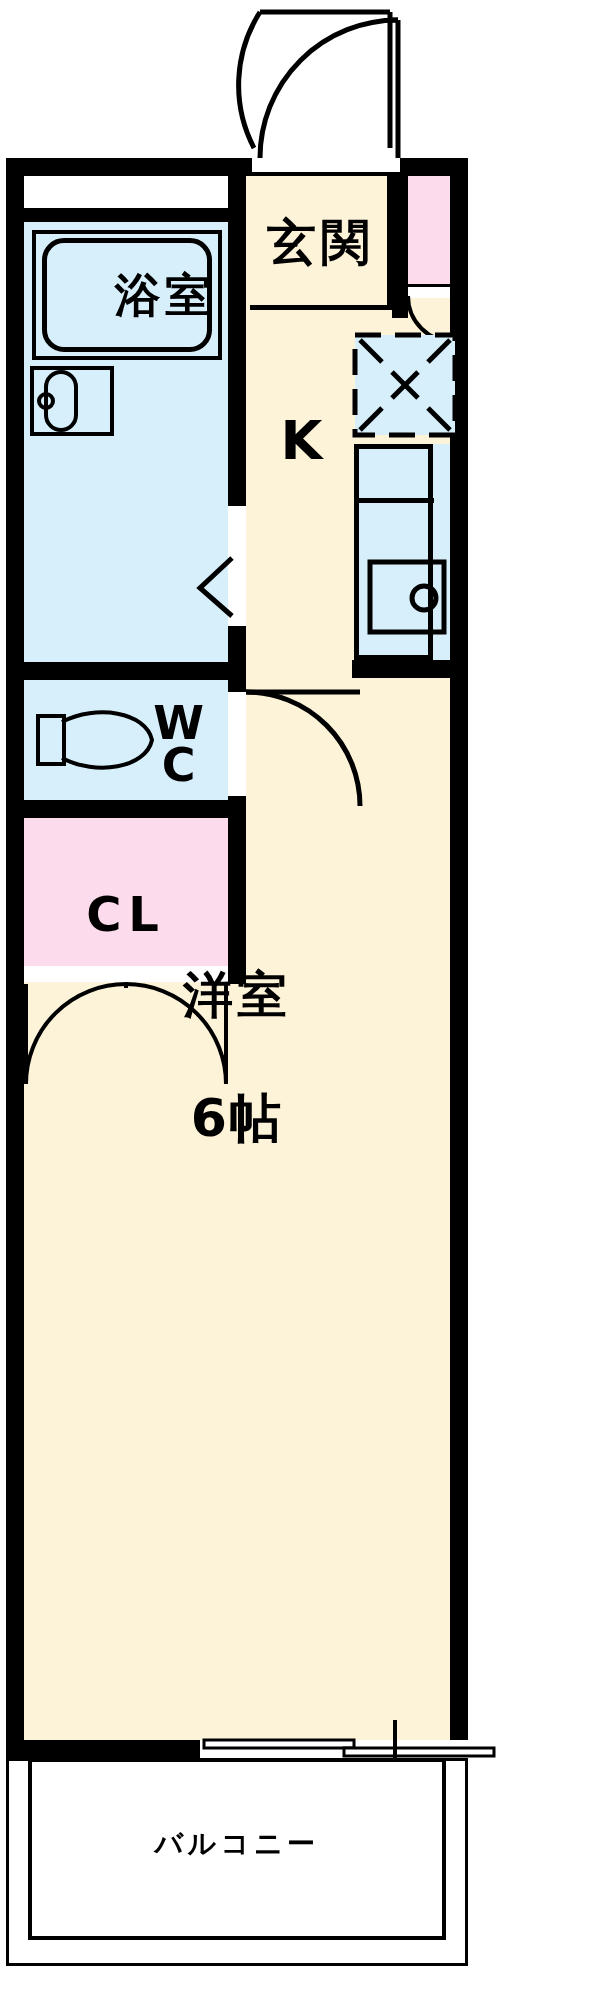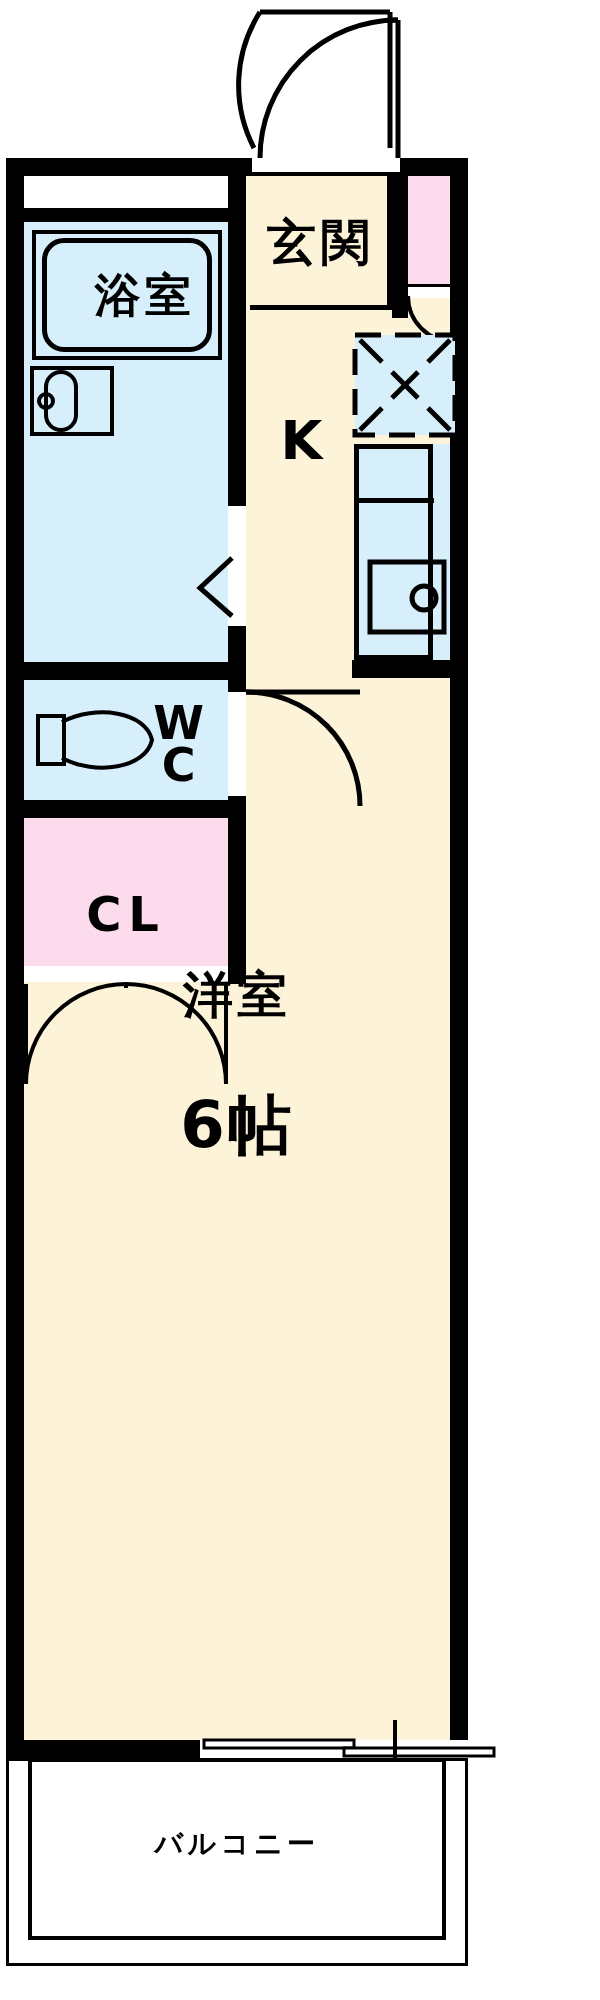--- a/index.html
+++ b/index.html
@@ -27,21 +27,21 @@
        text-align:center;white-space:nowrap;line-height:1;
        letter-spacing:0.06em;}
   .lbl-jp{font-family:"DejaVu Sans","Liberation Sans",sans-serif;}
 
   .lbl-bath   {font-size:46px;letter-spacing:0.10em;}
   .lbl-genkan {font-size:49px;letter-spacing:0.10em;}
   .lbl-k      {font-size:54px;font-weight:700;}
   .lbl-w      {font-size:46px;font-weight:700;line-height:0.92;}
   .lbl-cl     {font-size:48px;font-weight:700;letter-spacing:0.14em;}
   .lbl-room   {font-size:50px;letter-spacing:0.08em;line-height:1.10;}
-  .lbl-jo     {font-size:64px;letter-spacing:0.04em;line-height:1.10;}
+  .lbl-jo     {font-size:52px;letter-spacing:0.04em;line-height:1.10;}
   .lbl-balcony{font-size:28px;letter-spacing:0.16em;}
   svg{display:block;overflow:visible;}
 </style>
 </head>
 <body>
 
 <div id="plan">
 
   <svg class="abs" style="left:240px;top:0px;width:160px;height:160px;">
     <path d="M 150,12 L 150,148" stroke="#000" stroke-width="5" fill="none"></path>
@@ -87,21 +87,21 @@
   </svg>
 
   <div class="abs fill-white" style="left:24px;top:176px;width:204px;height:32px;"></div>
   <div class="abs wall" style="left:24px;top:208px;width:204px;height:14px;"></div>
   <div class="abs wall" style="left:228px;top:176px;width:18px;height:330px;"></div>
 
   <div class="abs fill-blue" style="left:24px;top:222px;width:204px;height:440px;"></div>
 
   <div class="abs" style="left:32px;top:230px;width:190px;height:130px;border:4px solid #000;"></div>
   <div class="abs" style="left:42px;top:238px;width:170px;height:114px;border:5px solid #000;border-radius:22px;"></div>
-  <div class="lbl lbl-jp lbl-bath" style="left:20px;top:272px;width:156px;padding-left:47px;">浴室</div>
+  <div class="lbl lbl-jp lbl-bath" style="left:40px;top:272px;width:156px;padding-left:47px;">浴室</div>
 
   <div class="abs" style="left:30px;top:366px;width:84px;height:70px;border:4px solid #000;"></div>
   <svg class="abs" style="left:30px;top:366px;width:84px;height:70px;">
     <rect x="16" y="6" width="30" height="58" rx="15" ry="15" fill="none" stroke="#000" stroke-width="4"></rect>
     <circle cx="16" cy="35" r="7" fill="none" stroke="#000" stroke-width="4"></circle>
   </svg>
 
   <div class="abs fill-white" style="left:228px;top:506px;width:18px;height:120px;"></div>
   <svg class="abs" style="left:196px;top:558px;width:40px;height:62px;">
     <path d="M 36,0 L 4,30 L 36,58" stroke="#000" stroke-width="5" fill="none"></path>

